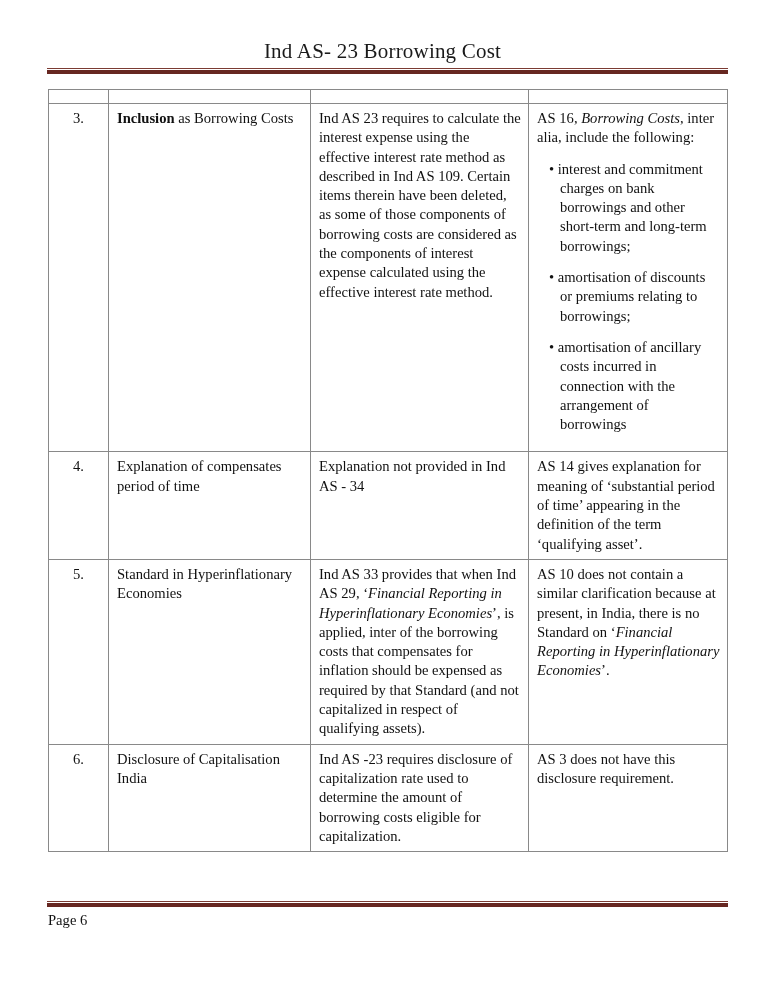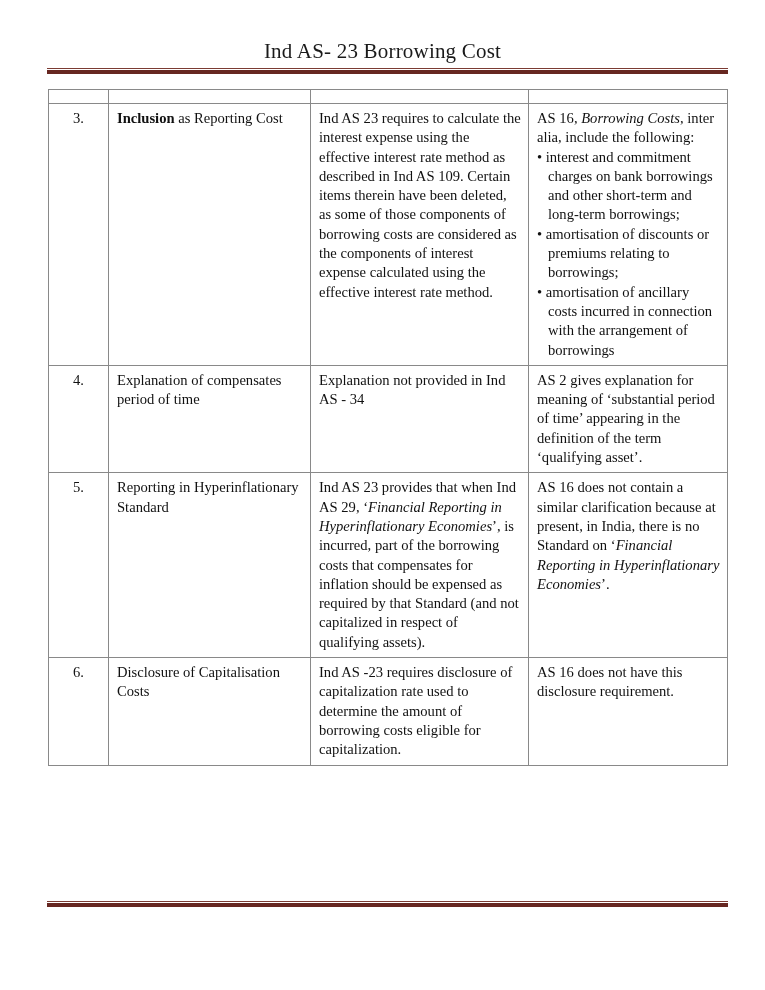--- a/index.html
+++ b/index.html
@@ -94,21 +94,21 @@
 
   .bold { font-weight: bold; margin-top: 35px; }
   .ital { font-style: italic; }
 
   .blist {
     margin: 0;
     padding: 0;
     list-style: none;
   }
   .blist li {
-    margin: 0;
+    margin: 12px;
     padding: 0 0 0 11px;
     text-indent: -11px;
   }
   .bullet-char { }
 
   
   .footer {
     position: absolute;
     left: 48px;
     top: 910px;
@@ -146,53 +146,56 @@
 
       <tr class="spacer-row">
         <td></td>
         <td></td>
         <td></td>
         <td></td>
       </tr>
 
       <tr>
         <td class="num">3.</td>
-        <td><span class="bold">Inclusion</span><span> as Reporting Cost</span></td>
+        <td><span class="bold">Inclusion</span><span> as Borrowing Costs</span></td>
         <td>Ind AS 23 requires to calculate the interest expense using the effective interest rate method as described in Ind AS 109. Certain items therein have been deleted, as some of those components of borrowing costs are considered as the components of interest expense calculated using the effective interest rate method.</td>
         <td><span>AS 16, </span><span class="ital">Borrowing Costs</span><span>, inter alia, include the following:</span><ul class="blist">
               <li><span class="bullet-char">•</span> <span>interest and commitment charges on bank borrowings and other short-term and long-term borrowings;</span></li>
               <li><span class="bullet-char">•</span> <span>amortisation of discounts or premiums relating to borrowings;</span></li>
               <li><span class="bullet-char">•</span> <span>amortisation of ancillary costs incurred in connection with the arrangement of borrowings</span></li>
             </ul></td>
       </tr>
 
       <tr>
         <td class="num">4.</td>
         <td>Explanation of compensates period of time</td>
         <td>Explanation not provided in Ind AS - 34</td>
-        <td>AS 2 gives explanation for meaning of ‘substantial period of time’ appearing in the definition of the term ‘qualifying asset’.</td>
+        <td>AS 14 gives explanation for meaning of ‘substantial period of time’ appearing in the definition of the term ‘qualifying asset’.</td>
       </tr>
 
       <tr>
         <td class="num">5.</td>
-        <td>Reporting in Hyperinflationary Standard</td>
-        <td><span>Ind AS 23 provides that when Ind AS 29, ‘</span><span class="ital">Financial Reporting in Hyperinflationary Economies</span><span>’, is incurred, part of the borrowing costs that compensates for inflation should be expensed as required by that Standard (and not capitalized in respect of qualifying assets).</span></td>
-        <td><span>AS 16 does not contain a similar clarification because at present, in India, there is no Standard on ‘</span><span class="ital">Financial Reporting in Hyperinflationary Economies</span><span>’.</span></td>
+        <td>Standard in Hyperinflationary Economies</td>
+        <td><span>Ind AS 33 provides that when Ind AS 29, ‘</span><span class="ital">Financial Reporting in Hyperinflationary Economies</span><span>’, is applied, inter of the borrowing costs that compensates for inflation should be expensed as required by that Standard (and not capitalized in respect of qualifying assets).</span></td>
+        <td><span>AS 10 does not contain a similar clarification because at present, in India, there is no Standard on ‘</span><span class="ital">Financial Reporting in Hyperinflationary Economies</span><span>’.</span></td>
       </tr>
 
       <tr>
         <td class="num">6.</td>
-        <td>Disclosure of Capitalisation Costs</td>
+        <td>Disclosure of Capitalisation India</td>
         <td>Ind AS -23 requires disclosure of capitalization rate used to determine the amount of borrowing costs eligible for capitalization.</td>
-        <td>AS 16 does not have this disclosure requirement.</td>
+        <td>AS 3 does not have this disclosure requirement.</td>
       </tr>
 
     </tbody>
   </table>
 
   <div class="rule-wrap rule-bottom">
     <div class="rule-thin"></div>
     <div class="rule-gap"></div>
     <div class="rule-thick"></div>
   </div>
 
+  <div class="footer">
+    <div class="footer-text">Page 6</div>
+  </div>
 
 </div>
 
 </body></html>

